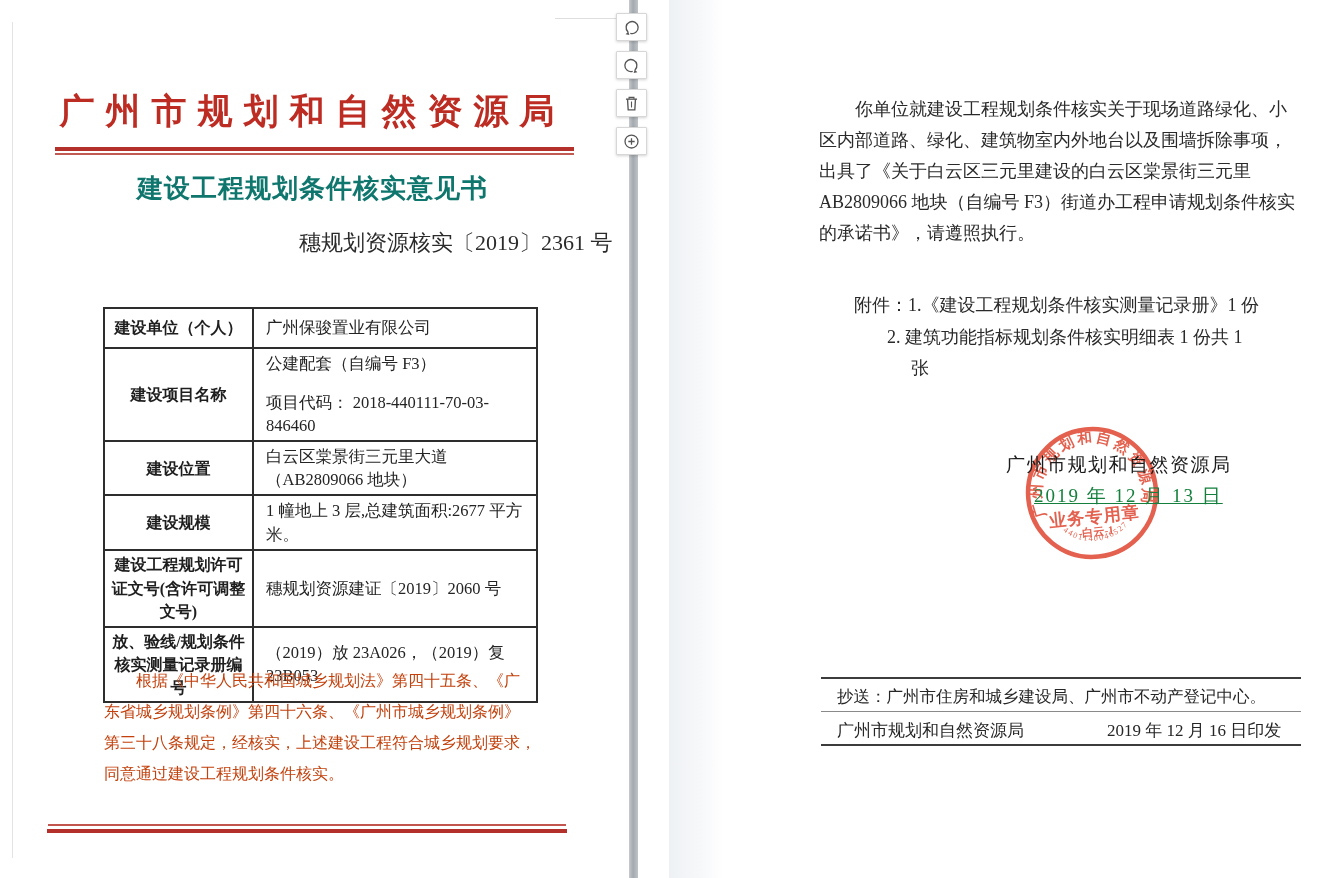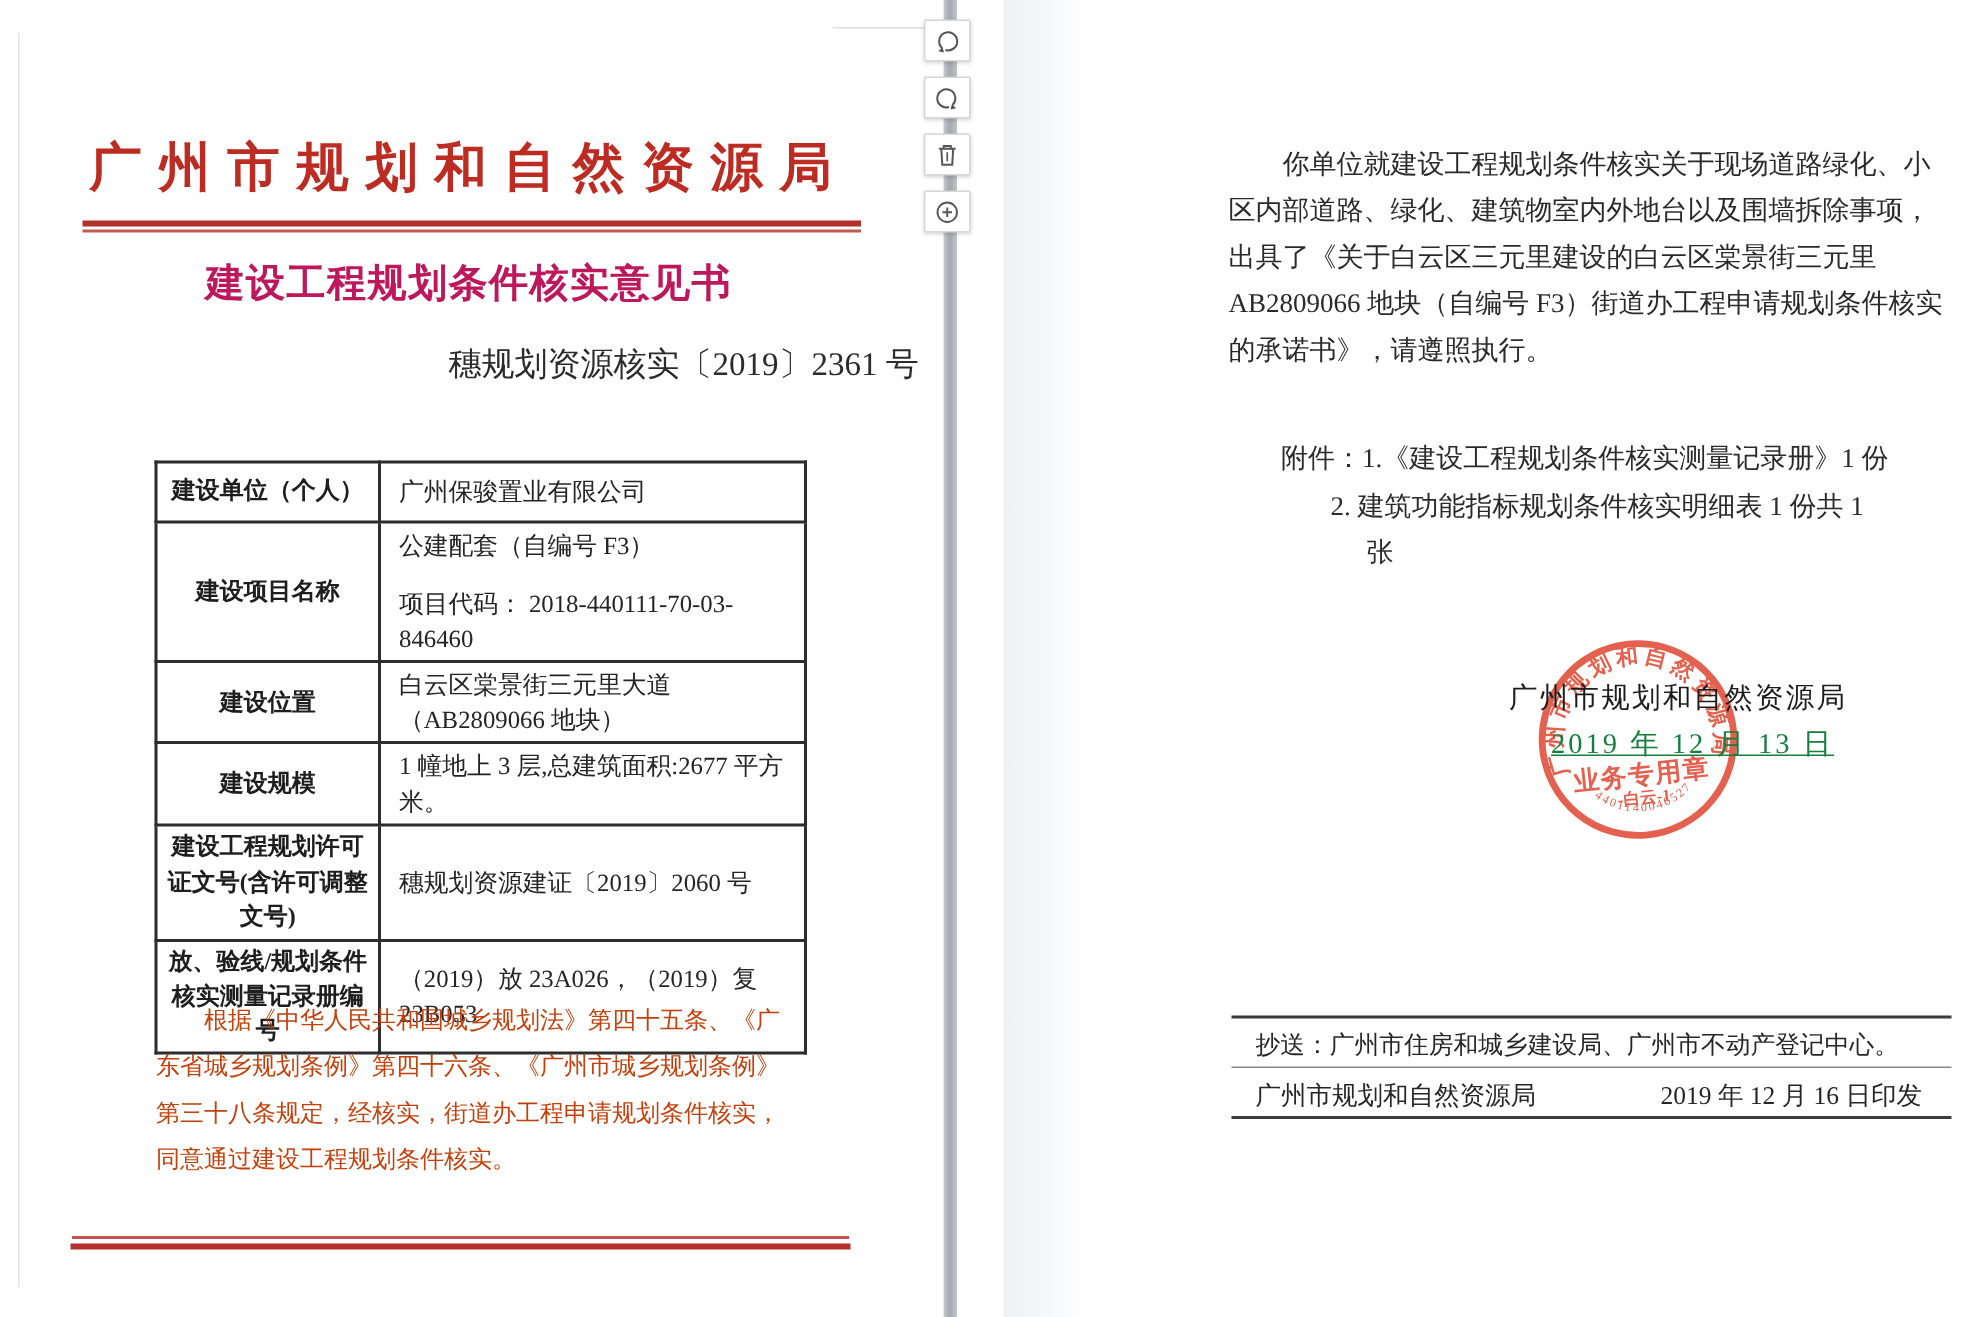--- a/index.html
+++ b/index.html
@@ -10,21 +10,21 @@
   
   .left-page { position:absolute; left:0; top:0; width:629px; height:878px; background:#fff; }
   .page-edge-left { position:absolute; left:12px; top:22px; height:836px; width:1px; background:#e3e3e3; }
   .page-edge-top { position:absolute; left:555px; top:18px; width:62px; height:1px; background:#dedede; }
 
   .agency-title { position:absolute; left:40px; top:88px; width:545px; text-align:center;
     font-size:35px; font-weight:bold; letter-spacing:11px; color:#bd2c23; white-space:nowrap; }
   .rule-red-thick { position:absolute; left:55px; top:147px; width:519px; height:3.5px; background:#b4302a; }
   .rule-red-thin  { position:absolute; left:55px; top:153px; width:519px; height:1.5px; background:#c05a52; }
   .doc-title { position:absolute; left:40px; top:171px; width:545px; text-align:center;
-    font-size:26px; font-weight:bold; color:#be185d; letter-spacing:1px; white-space:nowrap; }
+    font-size:26px; font-weight:bold; color:#0f766e; letter-spacing:1px; white-space:nowrap; }
   .doc-number { position:absolute; left:299px; top:228px; font-size:22px; color:#2b2b2b; white-space:nowrap; }
 
   table.info { position:absolute; left:103px; top:307px; width:435px; border-collapse:collapse; }
   table.info td { border:2px solid #2d2d2d; vertical-align:middle; }
   td.lbl { width:149px; text-align:center; font-weight:bold; font-size:16px; padding:2px 5px; line-height:1.45; color:#1e1e1e; }
   td.val { font-size:16.5px; padding:3px 3px 3px 12px; line-height:1.4; color:#242424; }
   .val-line2 { margin-top:16px; }
 
   .legal-para { position:absolute; left:104px; top:665px; width:482px; font-size:16px;
     line-height:31px; color:#c2410c; }
@@ -112,21 +112,21 @@
       <tr style="height:62px;">
         <td class="lbl">放、验线/规划条件核实测量记录册编号</td>
         <td class="val">（2019）放 23A026，（2019）复 23B053</td>
       </tr>
     </tbody>
       </table>
 
     <div class="legal-para">
       <div class="ln indent">根据《中华人民共和国城乡规划法》第四十五条、《广</div>
       <div class="ln">东省城乡规划条例》第四十六条、《广州市城乡规划条例》</div>
-      <div class="ln">第三十八条规定，经核实，街道办工程申请规划条件核实，</div>
+      <div class="ln">第三十八条规定，经核实，上述建设工程符合城乡规划要求，</div>
       <div class="ln">同意通过建设工程规划条件核实。</div>
     </div>
 
     <div class="rule-red-bottom-thin"></div>
     <div class="rule-red-bottom-thick"></div>
   </div>
 
   <div class="page-divider"></div>
 
   <div class="toolbar">

